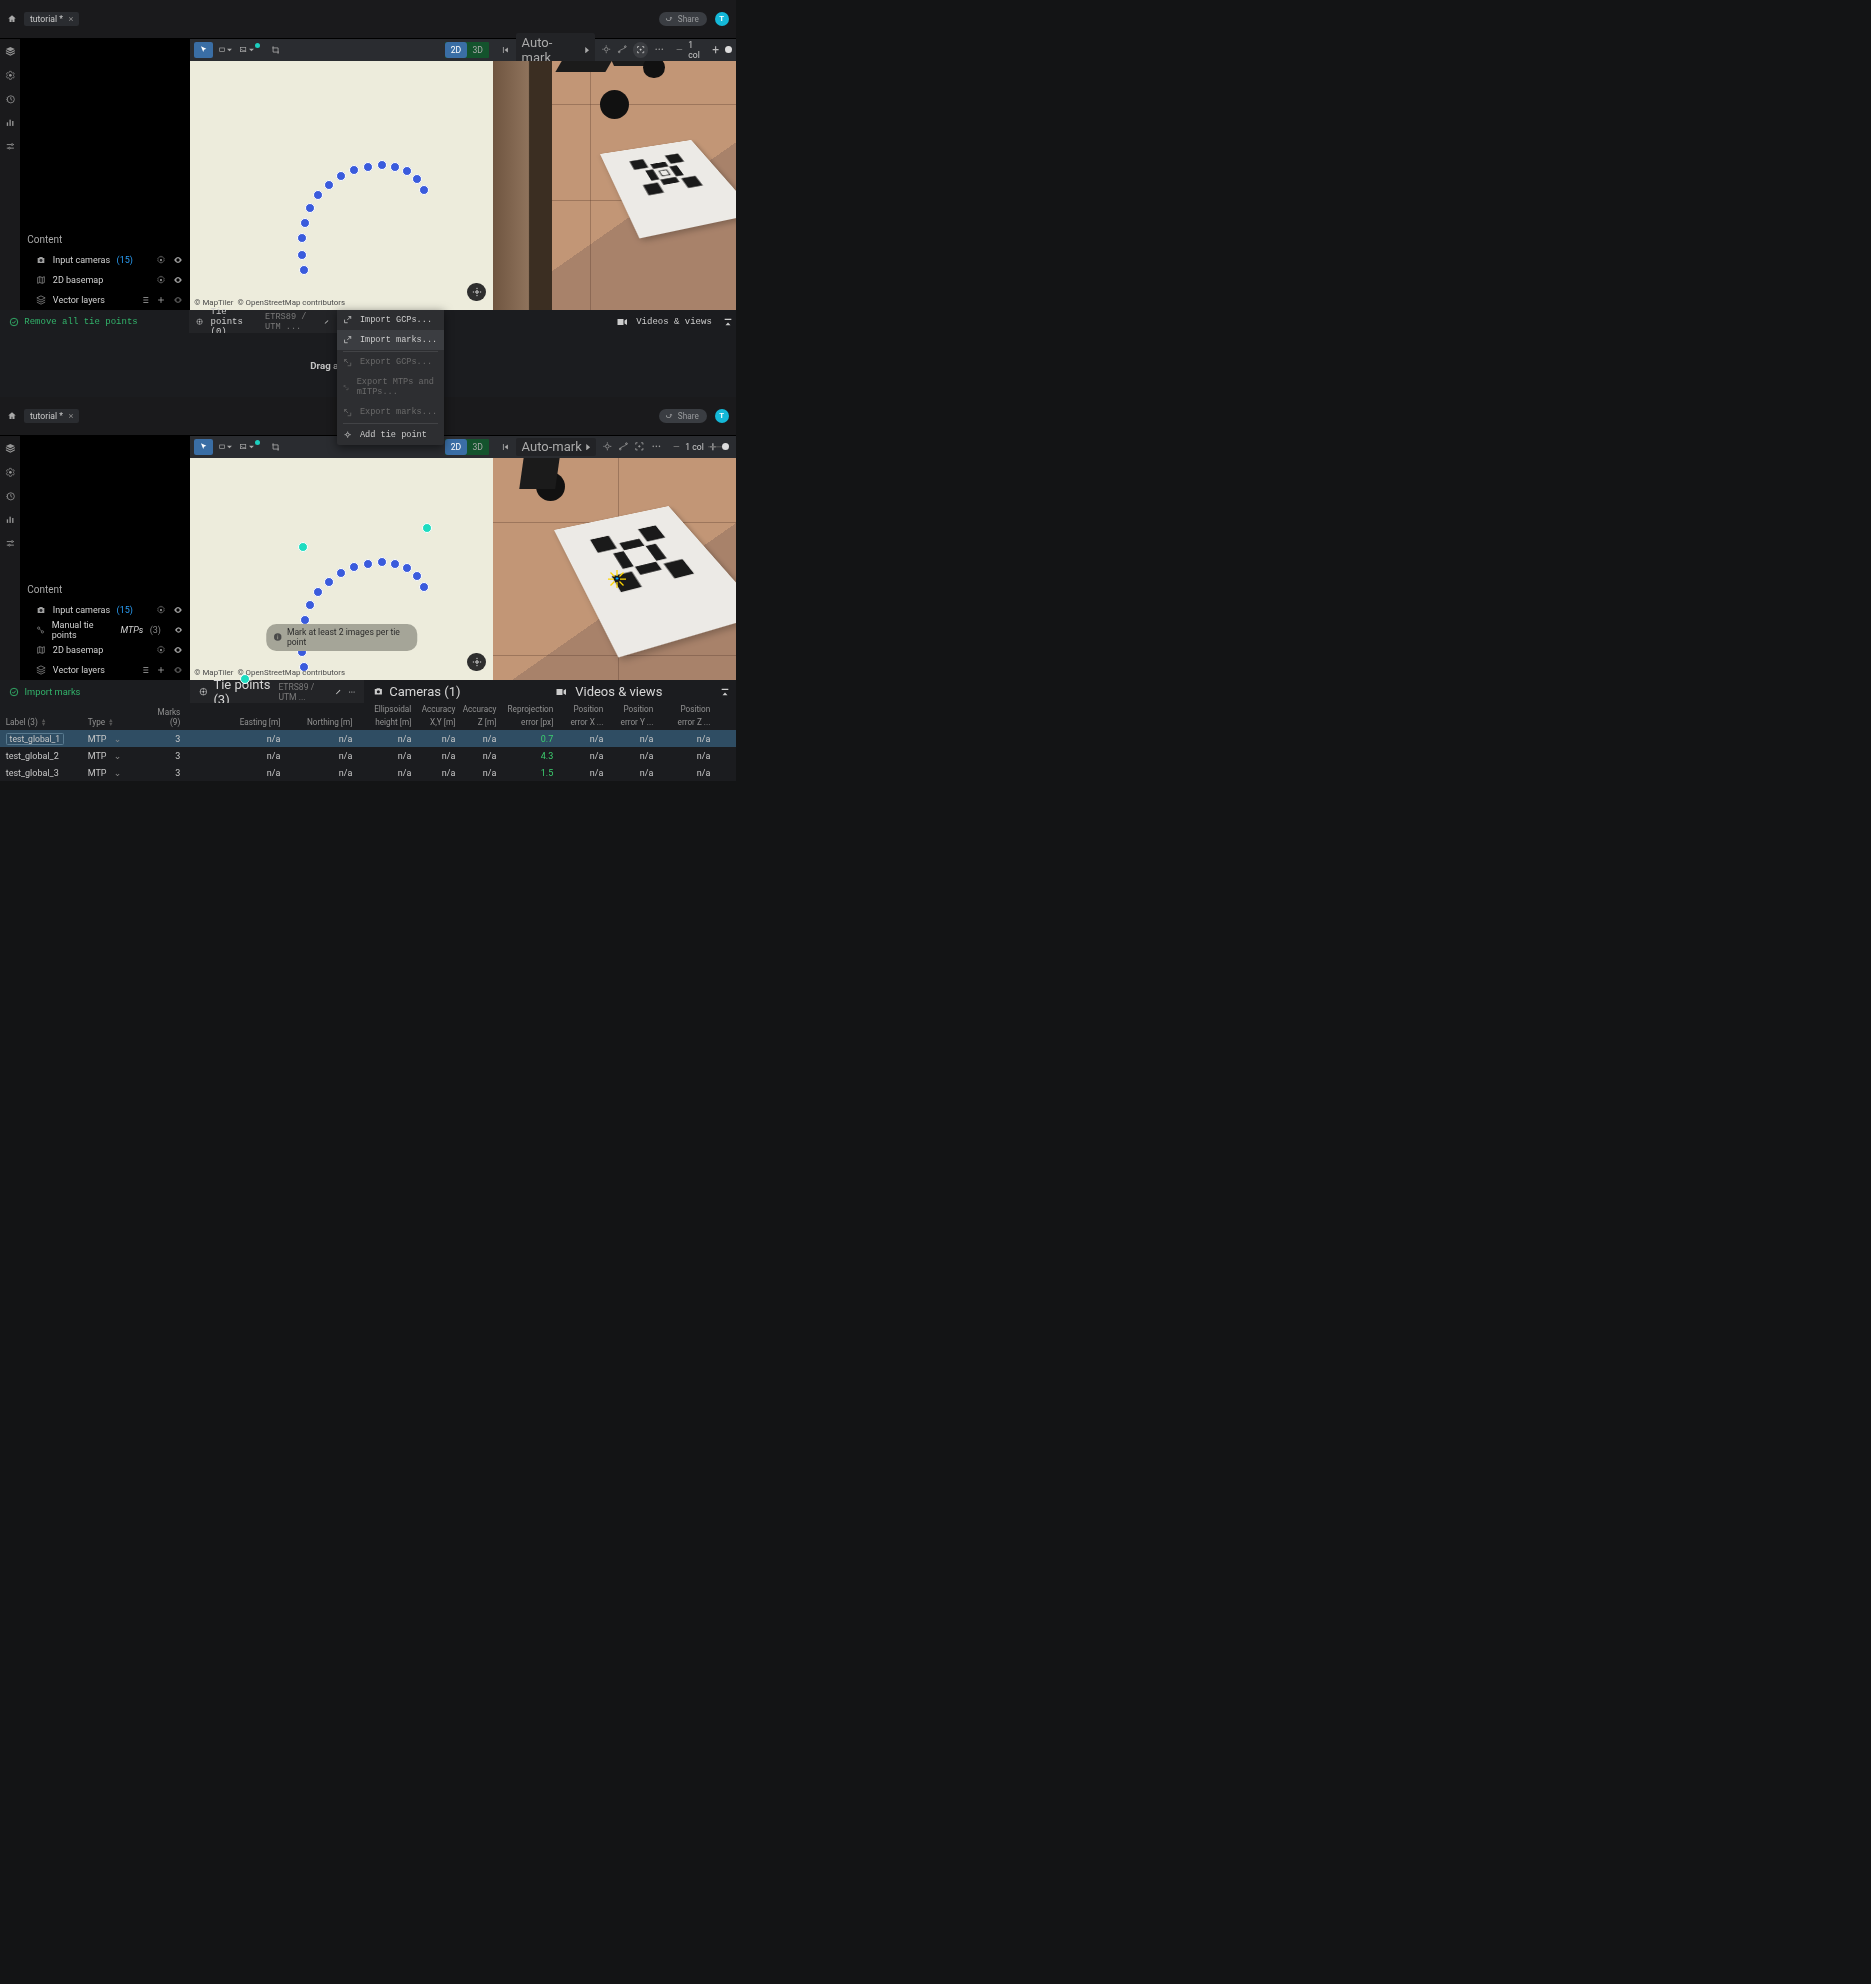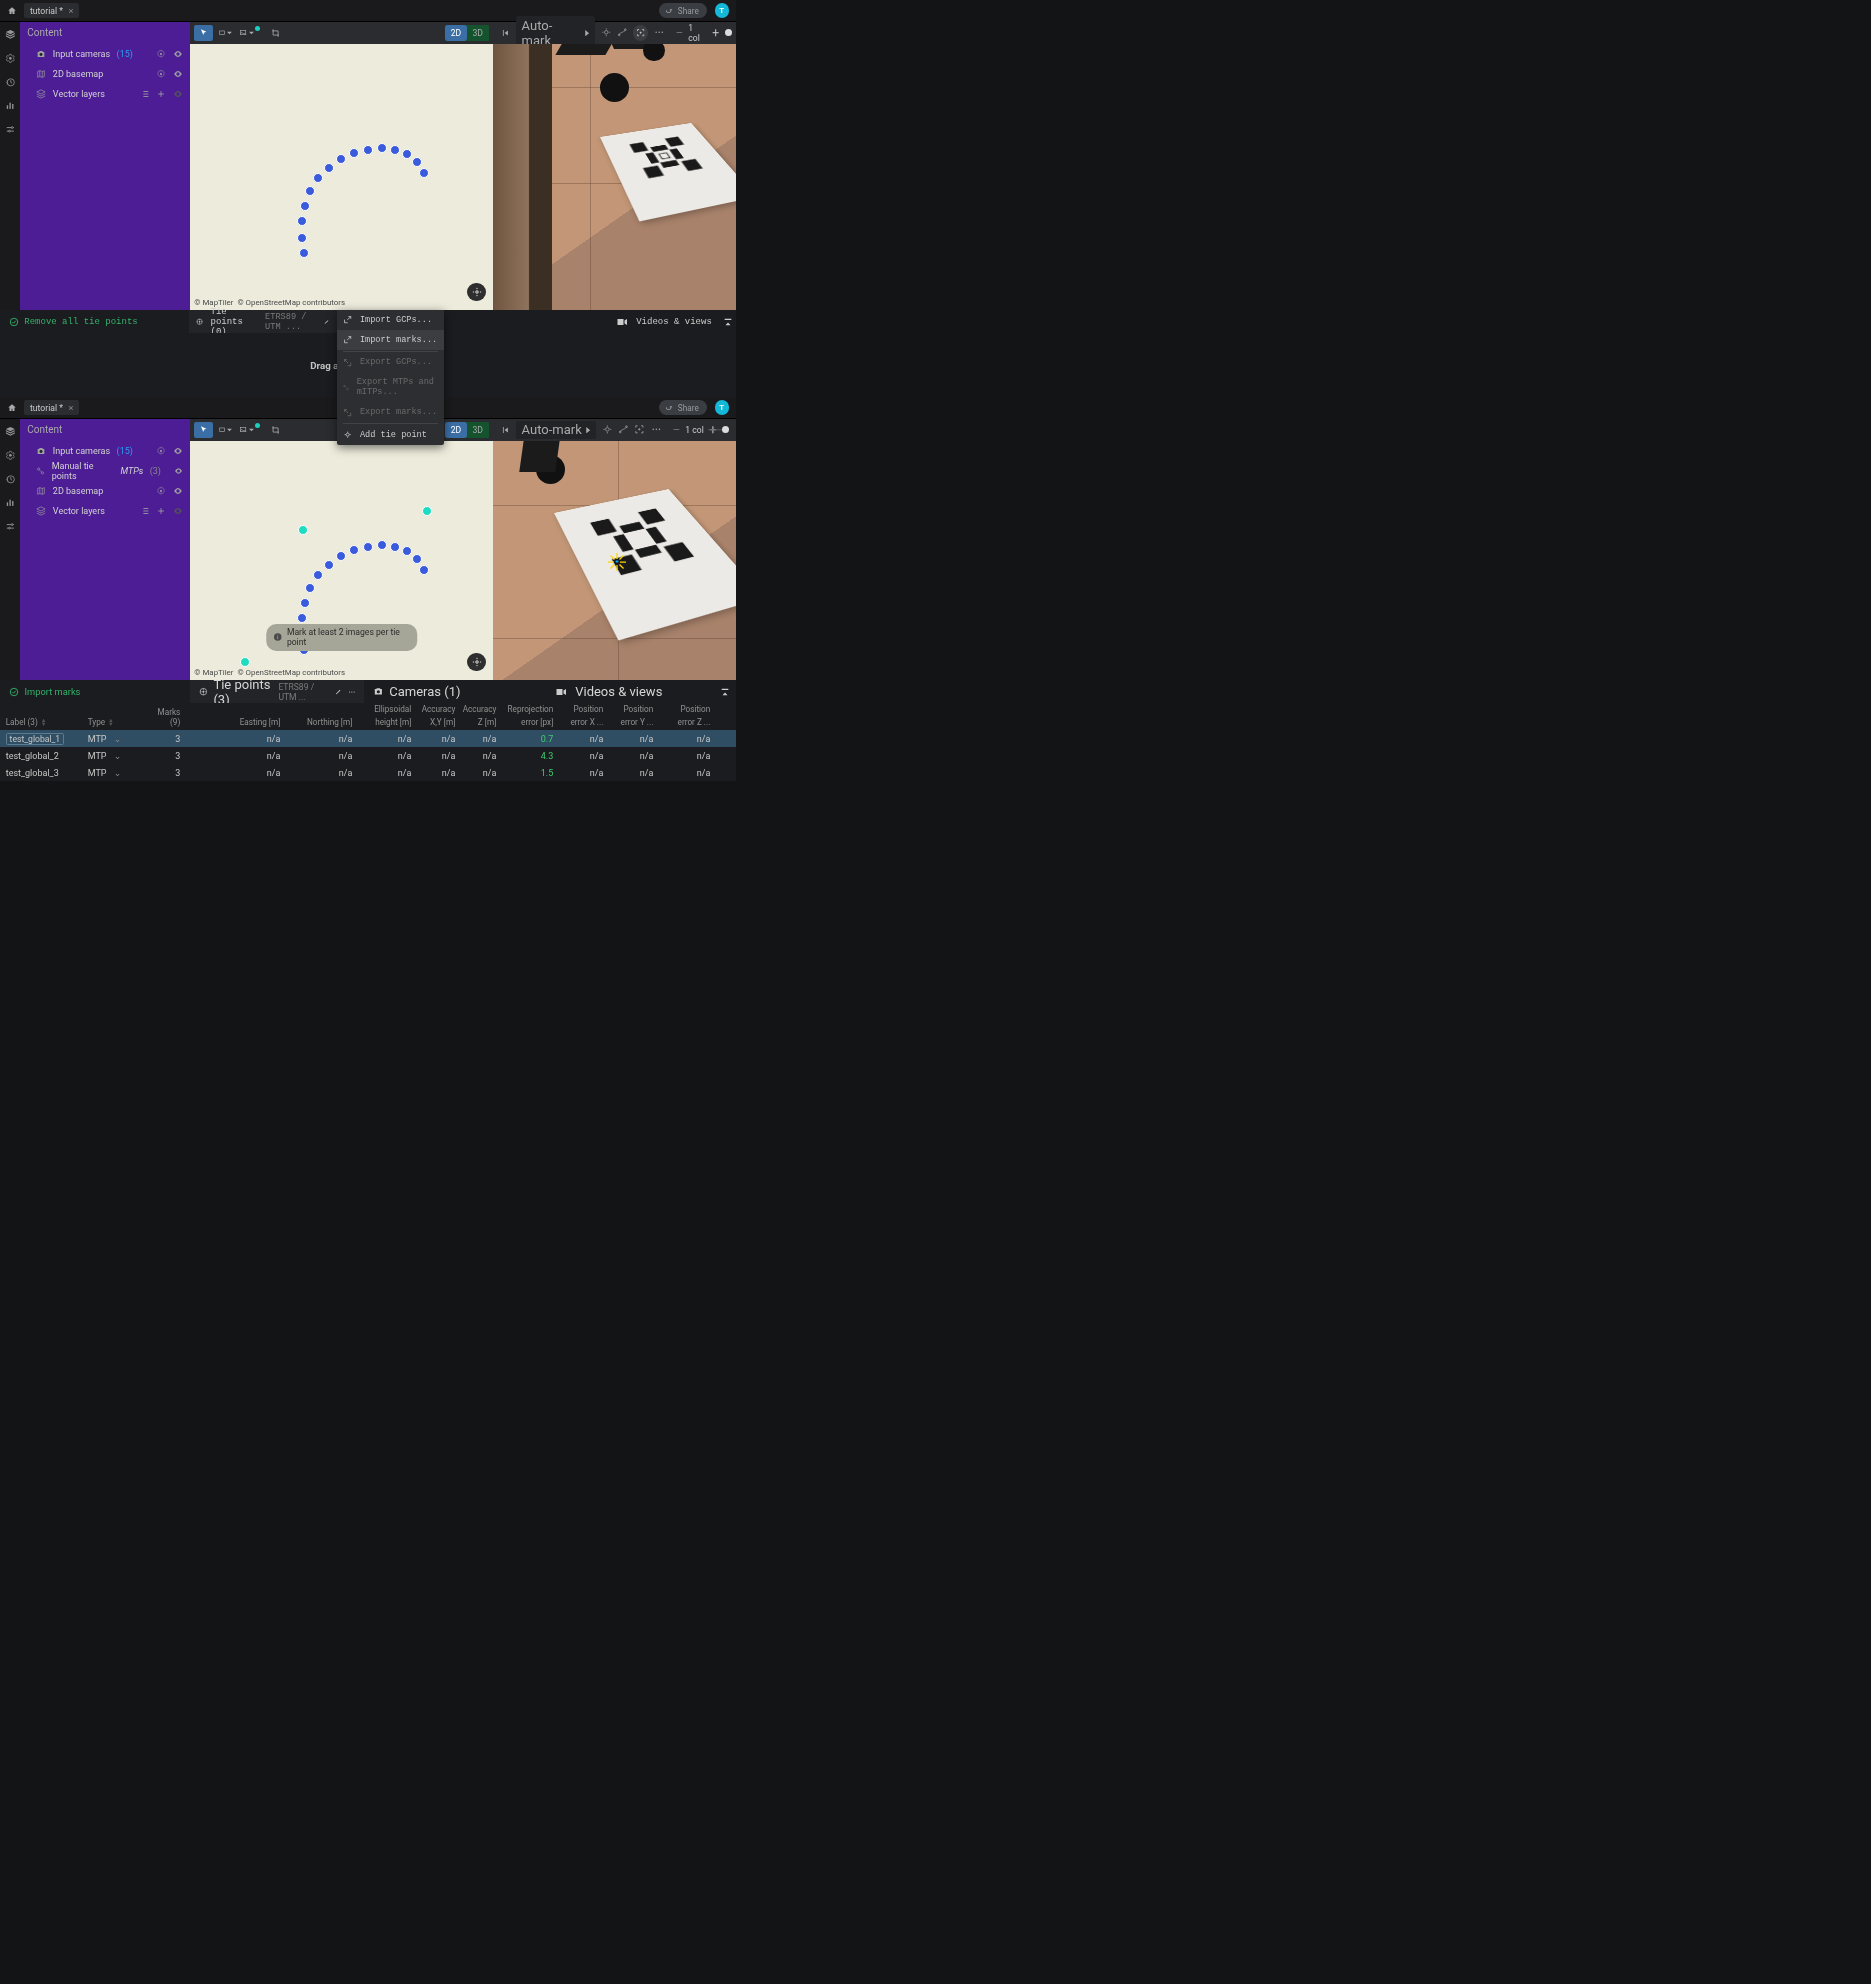--- a/index.html
+++ b/index.html
@@ -6,33 +6,33 @@
 body {
   font-family: -apple-system, BlinkMacSystemFont, "Segoe UI", Roboto, Helvetica, Arial, sans-serif;
   background: #131415;
   color: #c8c8c8;
   font-size: 9.3px;
   overflow: hidden;
 }
 .root { width: 736px; height: 781px; display: flex; flex-direction: column; }
 
 
-.titlebar { height: 22px; background: #1a1a1c; display: flex; align-items: center; padding: 0 7.2px; gap: 7.2px; border-bottom: 0.7px solid #000; }
+.titlebar { height: 39px; background: #1a1a1c; display: flex; align-items: center; padding: 0 7.2px; gap: 7.2px; border-bottom: 0.7px solid #000; }
 .titlebar .home-icon { width: 10px; height: 10px; color: #aaa; }
 .titlebar .tabchip { background: #2a2c30; border-radius: 2.1px; padding: 2.1px 5.7px; display: flex; align-items: center; gap: 5.7px; font-size: 8.6px; color: #ccc; }
 .titlebar .tab-close { color: #888; font-size: 9.3px; line-height: 1; }
 .titlebar .spacer { flex: 1; }
 .titlebar .share { background: #3a3d42; border-radius: 10px; padding: 2.1px 8.6px 2.1px 5.7px; display: flex; align-items: center; gap: 4.3px; color: #9a9c9e; font-size: 8.2px; }
 .titlebar .avatar { width: 14.3px; height: 14.3px; border-radius: 50%; background: #14b8d8; color: #fff; display: flex; align-items: center; justify-content: center; font-size: 7.9px; font-weight: 600; }
 
 
 .body { flex: 1; display: flex; min-height: 0; }
 .railbar { width: 20px; background: #1a1a1c; display: flex; flex-direction: column; align-items: center; padding-top: 7.2px; gap: 13px; }
 .railbar svg { width: 10.7px; height: 10.7px; color: #969696; }
-.sidebar { width: 170px; background: #4c1d95; display: flex; flex-direction: column; }
+.sidebar { width: 170px; background: #000000; display: flex; flex-direction: column; justify-content: flex-end; }
 .sidebar .section-header { height: 21.5px; display: flex; align-items: center; padding: 0 7.2px; font-size: 10px; color: #a8a8a8; font-weight: 400; }
 .layer-row { height: 20px; display: flex; align-items: center; padding: 0 7.2px; gap: 6.4px; font-size: 9px; color: #d2d2d2; }
 .layer-row .indent { width: 2.9px; }
 .layer-row .cam-count { color: #2a9df4; }
 .layer-row .mtp-count { color: #888; }
 .layer-row .spacer { flex: 1; }
 .layer-row .ic { width: 10px; height: 10px; color: #a0a0a0; }
 
 .main { flex: 1; display: flex; flex-direction: column; min-width: 0; }
 

